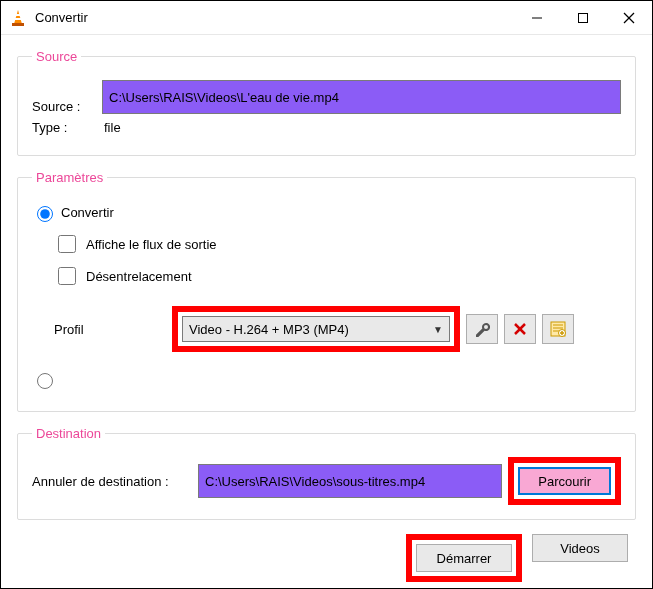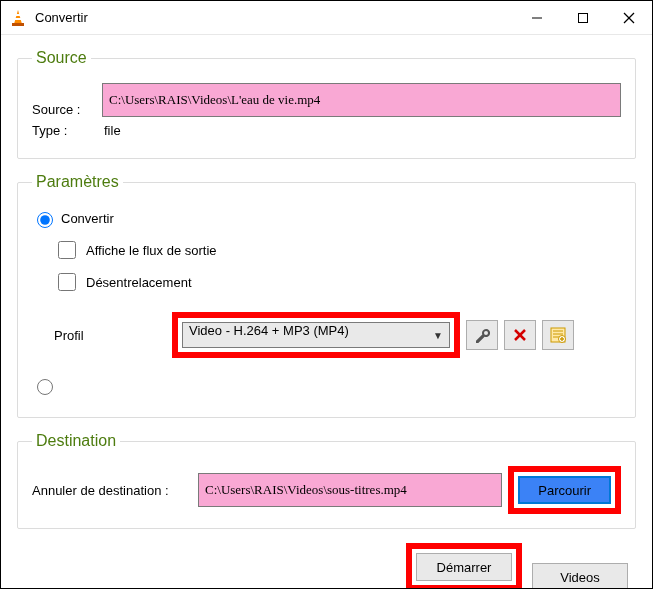--- a/index.html
+++ b/index.html
@@ -32,30 +32,30 @@
     display: flex; align-items: center; justify-content: center;
     font-size: 14px;
   }
   .content { padding: 14px 16px 10px 16px; }
   fieldset {
     border: 1px solid #dcdcdc;
     border-radius: 2px;
     margin: 0 0 14px 0;
     padding: 10px 14px 14px 14px;
   }
-  legend { padding: 0 4px; font-size: 16px; color: #4d7c0f; }
+  legend { padding: 0 4px; font-size: 13px; color: #ec4899; }
   .row { display: flex; align-items: flex-end; margin: 6px 0; }
   .lbl { width: 70px; }
   .textfield {
     flex: 1;
     border: 1px solid #7a7a7a;
-    background: #f9a8d4;
+    background: #8b5cf6;
     height: 22px;
     padding: 16px 6px;
-    font-family: Liberation Serif, serif;
+    font-family: Liberation Sans, sans-serif;
     font-size: 13px;
   }
   .readonly-text { padding-left: 2px; }
   .radio-row, .check-row { display: flex; align-items: center; margin: 8px 0; }
   .radio-row input, .check-row input { margin-right: 8px; }
   .checks { margin-left: 22px; margin-top: 10px; }
   .check-row input[type=checkbox] { width: 18px; height: 18px; margin-right: 10px; }
   .profile-row {
     display: flex; align-items: center;
     margin: 18px 0 8px 0;
@@ -66,21 +66,21 @@
     padding: 4px;
     display: inline-flex;
     align-items: center;
   }
   .combo {
     width: 268px;
     height: 26px;
     border: 1px solid #7a7a7a;
     background: #e9e9e9;
     display: flex;
-    align-items: flex-start;
+    align-items: center;
     padding: 0 6px;
     position: relative;
   }
   .combo .arrow {
     position: absolute; right: 6px; top: 50%; transform: translateY(-50%);
     font-size: 10px; color: #333;
   }
   .iconbtn {
     width: 32px; height: 30px;
     border: 1px solid #adadad;
@@ -97,26 +97,26 @@
     border: 1px solid #adadad;
     background: #e9e9e9;
     font-family: inherit;
     font-size: 13px;
     display: inline-flex;
     align-items: center; justify-content: center;
     cursor: default;
   }
   .btn.browse {
     border: 2px solid #0078d7;
-    background: #3b82f6;
+    background: #f9a8d4;
   }
   .footer {
     display: flex;
     justify-content: flex-end;
-    align-items: flex-end;
+    align-items: flex-start;
     gap: 10px;
     margin-top: 8px;
     padding-right: 8px;
   }
   .hl-wrap {
     border: 6px solid #ff0000;
     padding: 4px;
     display: inline-flex;
   }
   input[type=radio] { width: 16px; height: 16px; }

